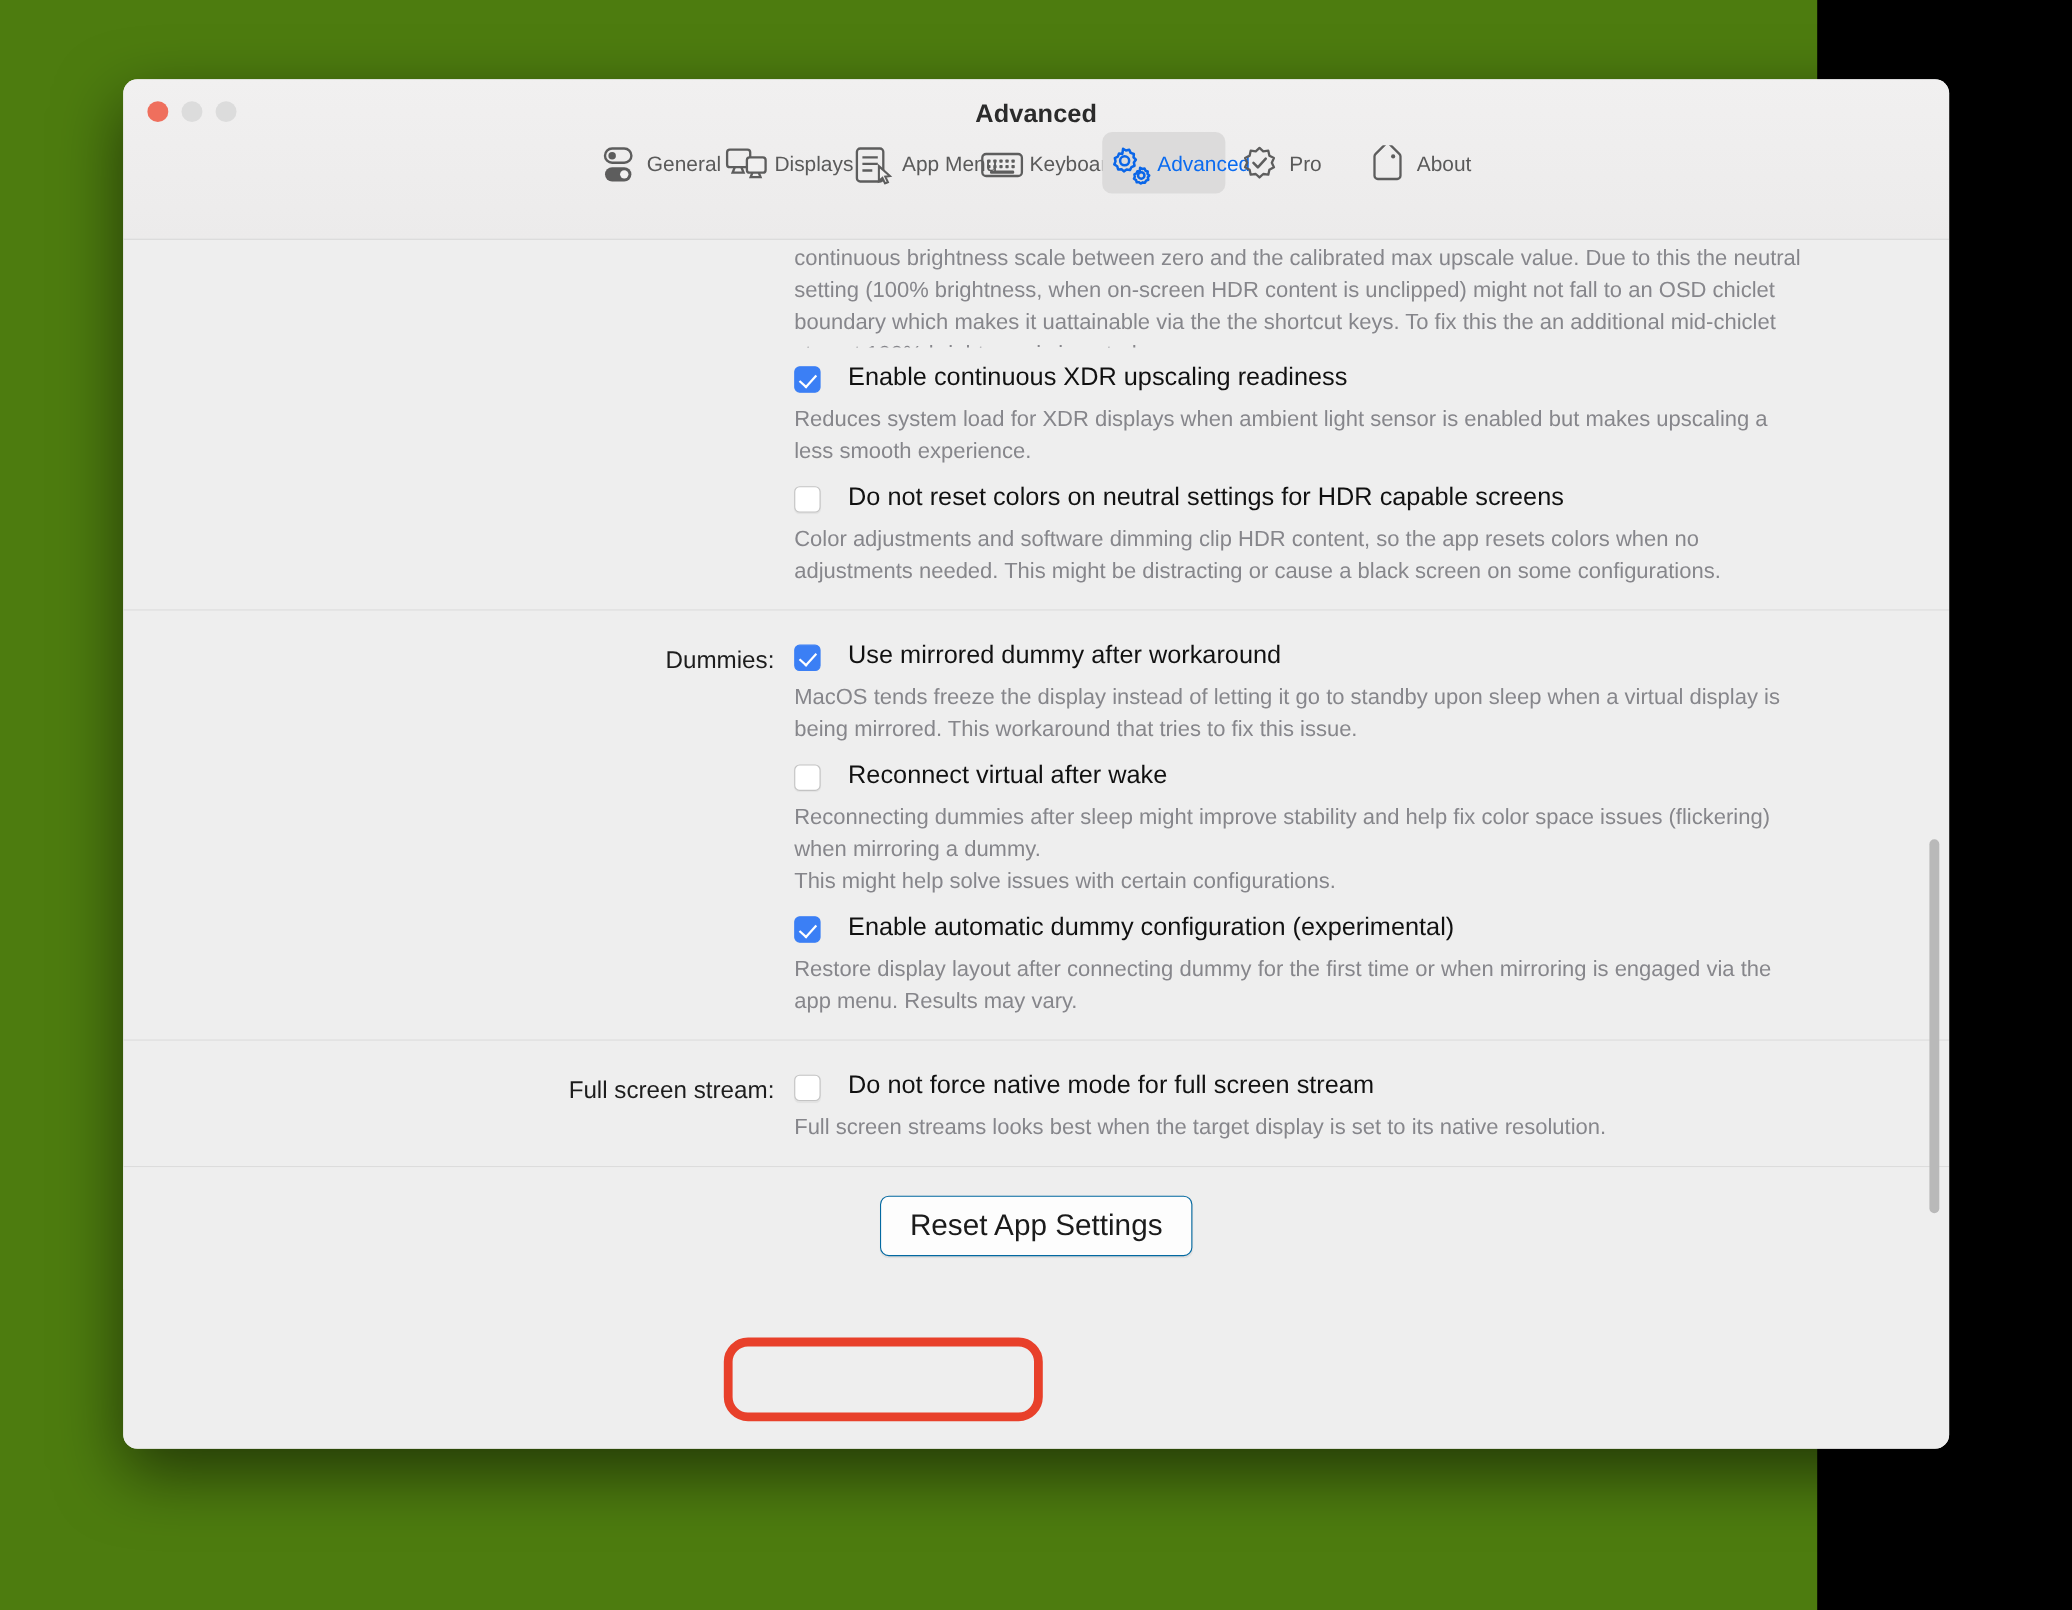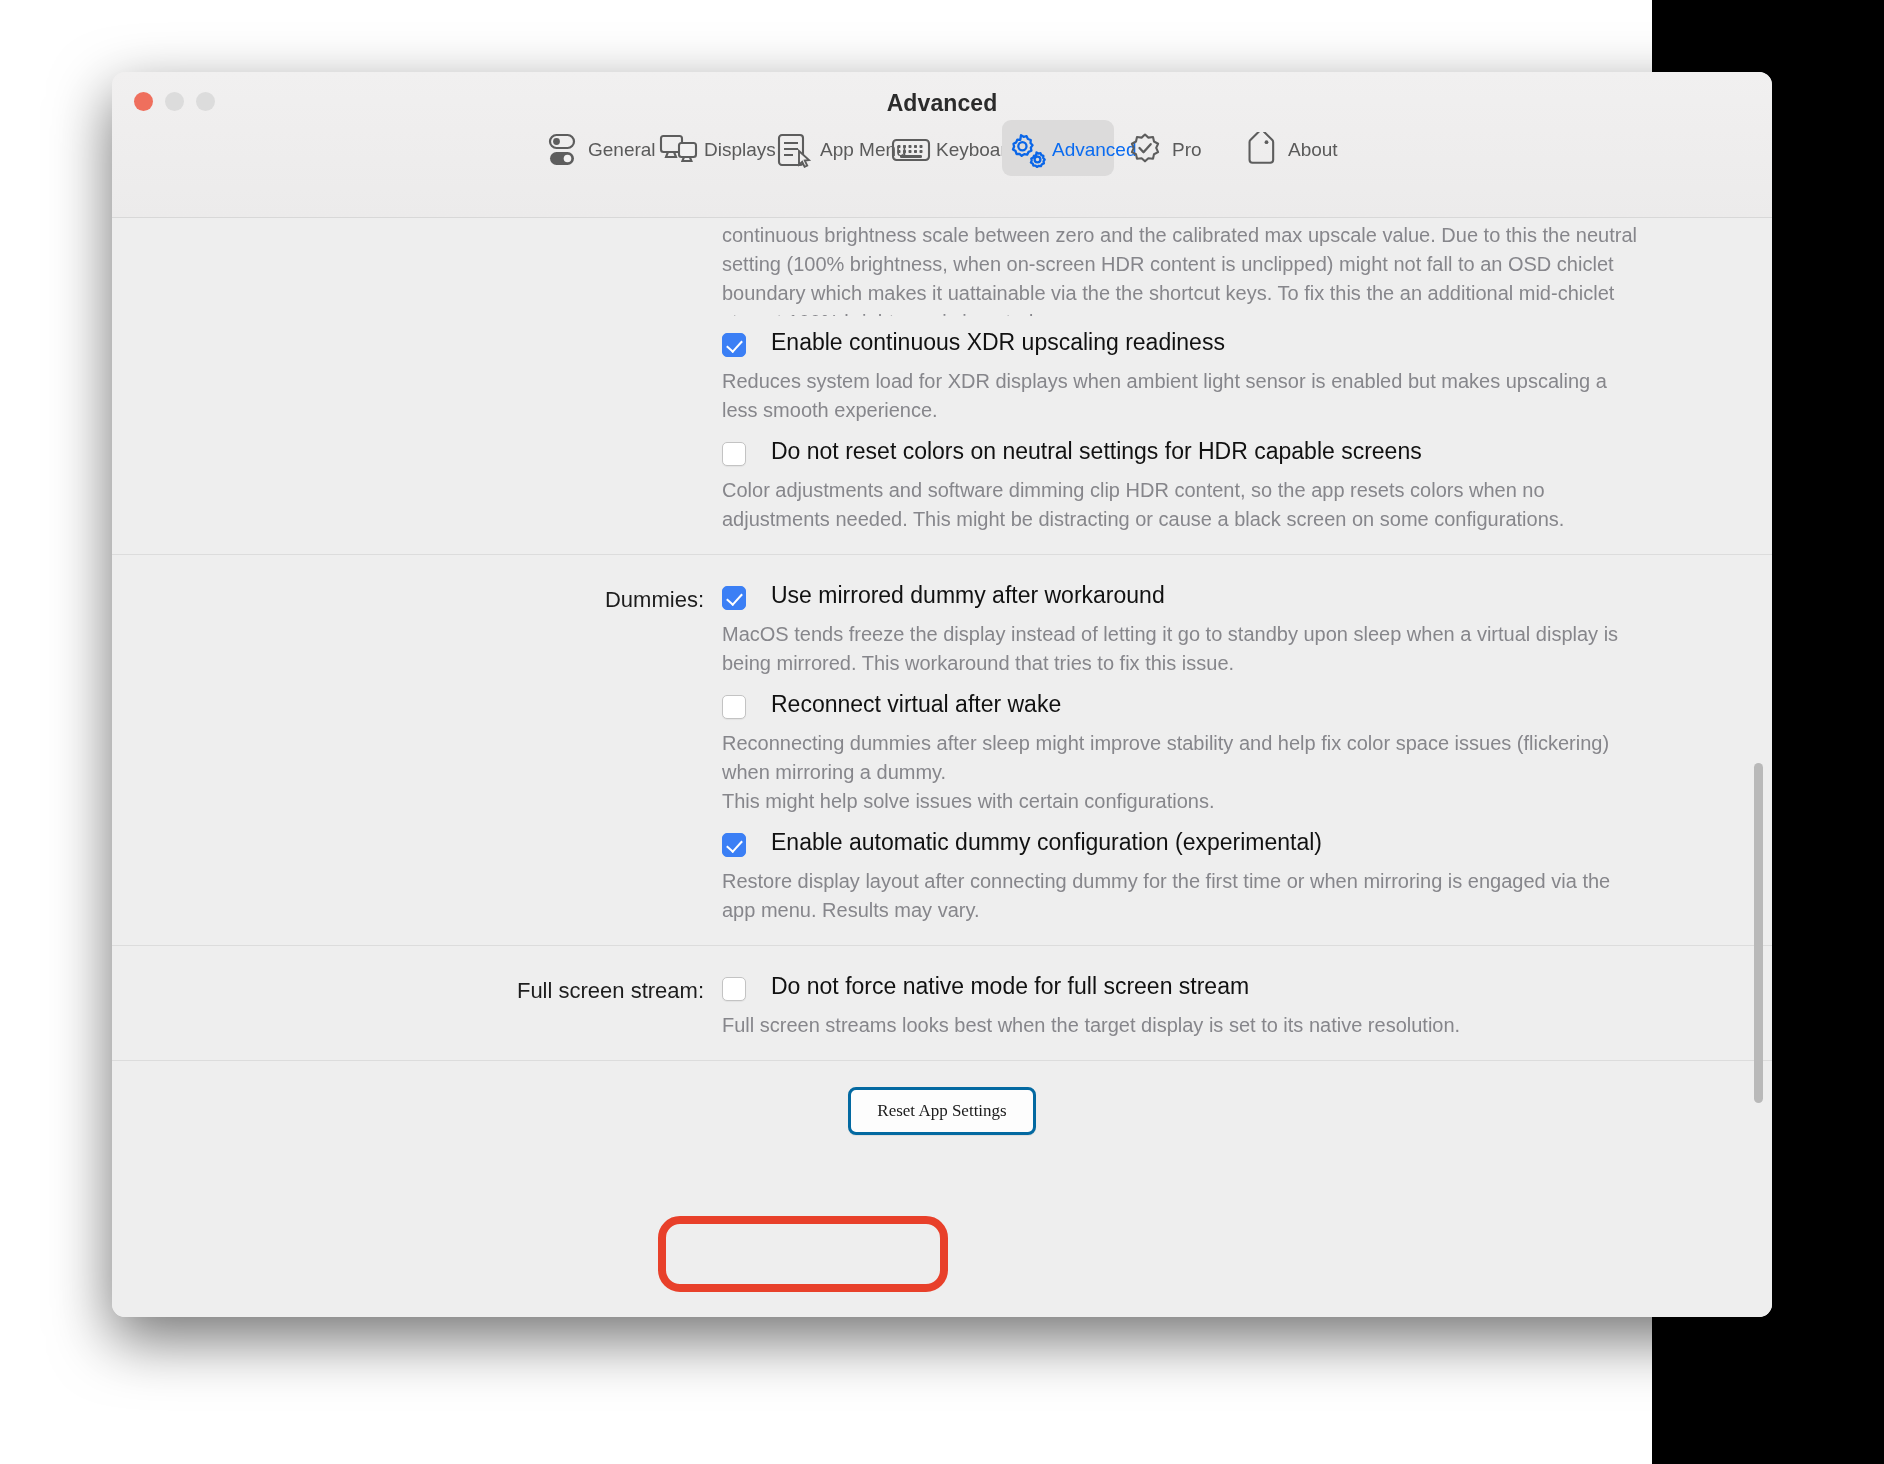--- a/index.html
+++ b/index.html
@@ -9,21 +9,21 @@
     height: 1464px;
     background: #000000;
     font-family: "Liberation Sans", sans-serif;
     overflow: hidden;
   }
 
   #root {
     position: relative;
     width: 1652px;
     height: 1464px;
-    background: #ffffff;
+    background: #4d7c0f;
   }
 
   
   .window {
     position: absolute;
     left: 112px;
     top: 72px;
     width: 1660px;
     height: 1245px;
     background: #eeeeee;
@@ -202,26 +202,26 @@
   .footer {
     position: relative;
     padding: 26px 0 30px 0;
     display: flex;
     justify-content: center;
     background: #eeeeee;
   }
 
   .reset-btn {
     background: #fdfdfd;
-    border: 3px solid #0369a1;
+    border: 1px solid #0369a1;
     border-radius: 8px;
     padding: 11px 26px;
-    font-size: 17px;
+    font-size: 27px;
     color: #1b1b1b;
-    font-family: Liberation Serif, serif;
+    font-family: Liberation Sans, sans-serif;
     box-shadow: 0 1px 1px rgba(0,0,0,0.07);
     cursor: default;
   }
 
   .highlight-ring {
     position: absolute;
     left: 546px;
     top: 998px;
     width: 290px;
     height: 76px;

